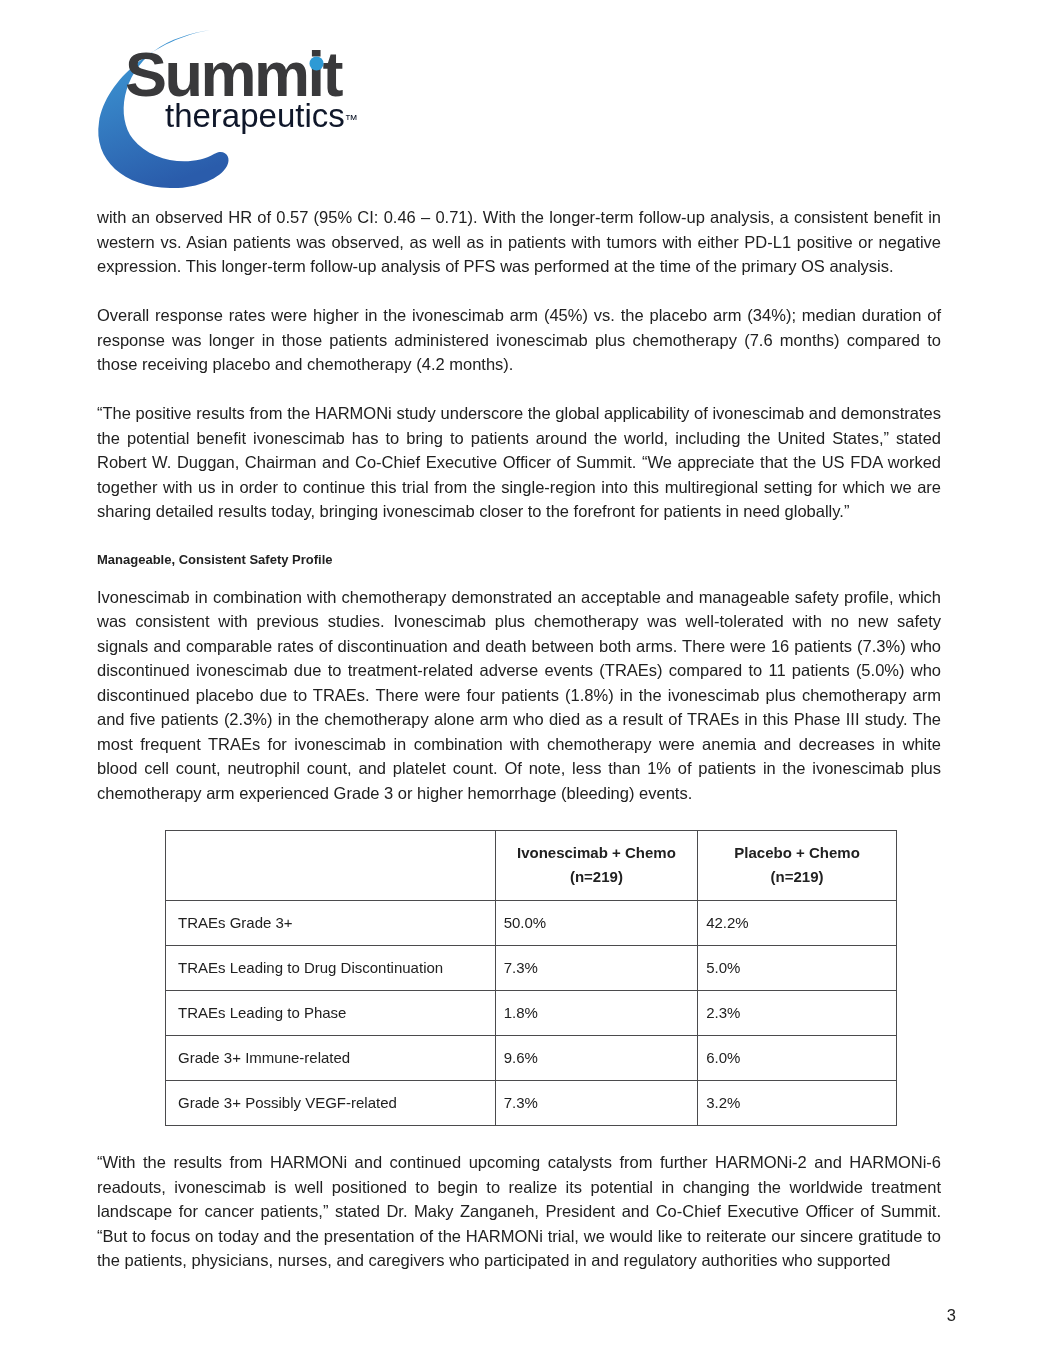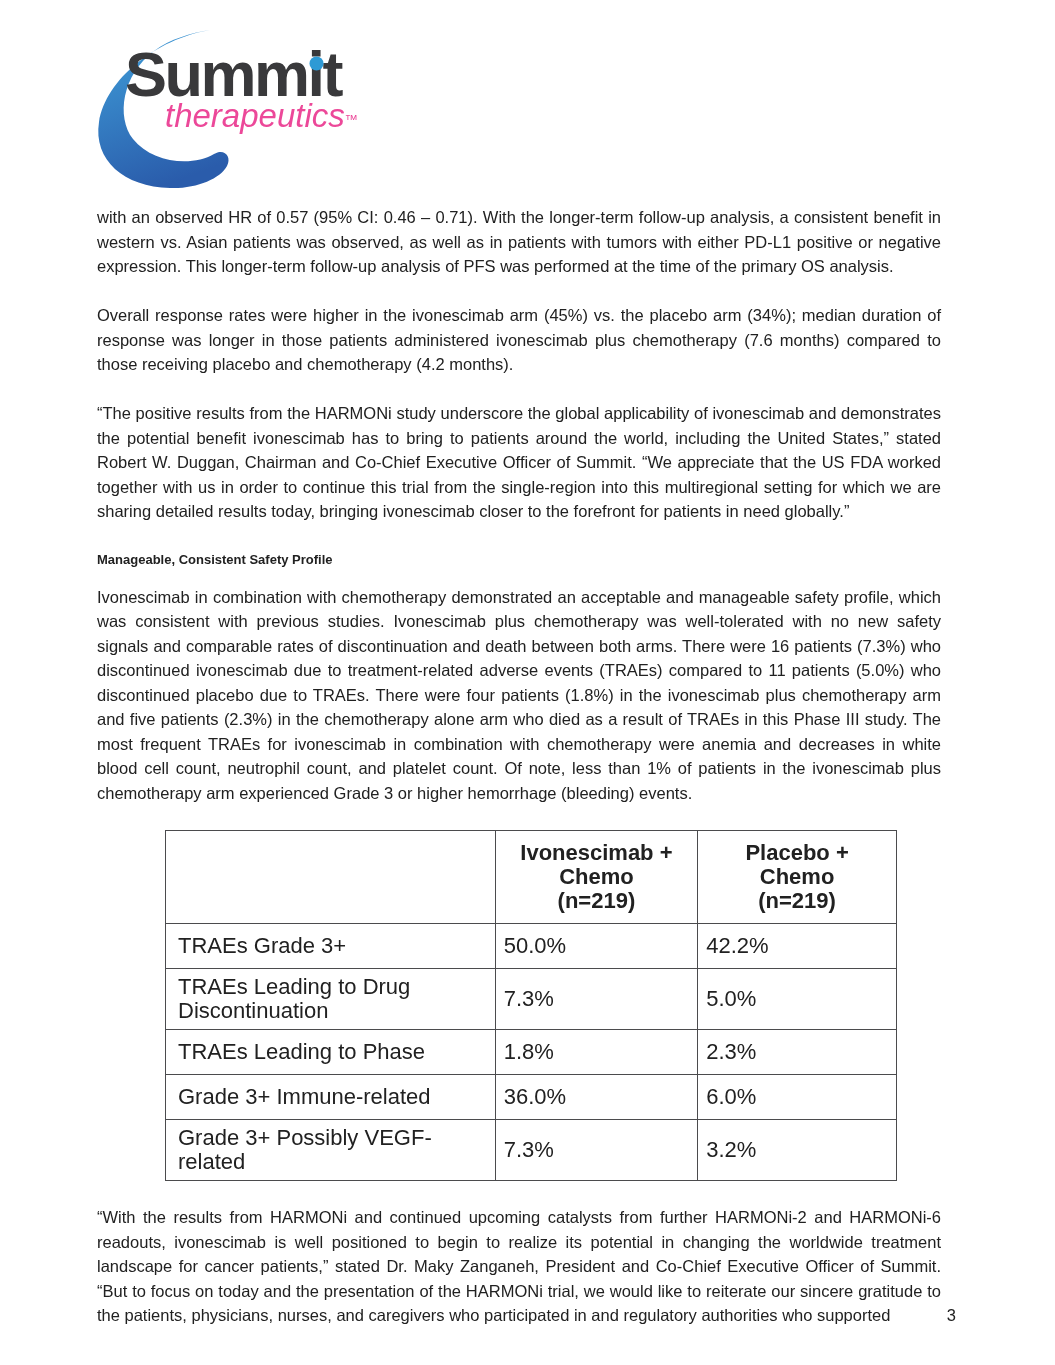--- a/index.html
+++ b/index.html
@@ -18,41 +18,41 @@
   .logo-crescent { position: absolute; left: 0; top: 0; }
   .logo-brand {
     position: absolute; left: 37px; top: 16px;
     font-size: 63px; font-weight: bold; letter-spacing: -2.5px;
     color: #39393b; white-space: nowrap; line-height: 1;
   }
   .logo-idot { position: absolute; left: 221px; top: 29px; }
   .logo-sub {
     position: absolute; left: 77px; top: 72px;
     font-size: 33px; font-weight: normal; letter-spacing: 0px;
-    color: #ec4899; white-space: nowrap; line-height: 1; font-style: italic;
+    color: #0f172a; white-space: nowrap; line-height: 1;
   }
   .logo-tm { font-size: 13px; letter-spacing: 0; vertical-align: 3px; }
 
   
   .content {
     position: absolute; left: 97px; right: 114px; top: 205px;
     font-size: 16.5px; line-height: 24.5px;
   }
   .content p { text-align: justify; margin: 0 0 24.5px 0; }
   .content h2 { font-size: 13px; line-height: 24.5px; font-weight: bold; margin: 0; text-align: left; }
   .content p.after-heading { margin-top: 12px; }
 
   
   .tbl-wrap { margin: 0 0 24.5px 0; padding-left: 68px; }
   table.safety {
     border-collapse: collapse; width: 732px; table-layout: fixed;
   }
   table.safety th, table.safety td {
     border: 1.5px solid #4b4b4d;
-    font-size: 22px; line-height: 24px;
+    font-size: 15px; line-height: 24px;
     vertical-align: middle;
     margin-left: 48px;
   }
   table.safety col.c0 { width: 45.1%; }
   table.safety col.c1 { width: 27.7%; }
   table.safety col.c2 { width: 27.2%; }
   table.safety th {
     font-weight: bold; text-align: center; padding: 10px 8px;
     height: 70px;
   }
@@ -132,21 +132,21 @@
             <td class="val">7.3%</td>
             <td class="val">5.0%</td>
           </tr>
           <tr>
             <td class="metric">TRAEs Leading to Phase</td>
             <td class="val">1.8%</td>
             <td class="val">2.3%</td>
           </tr>
           <tr>
             <td class="metric">Grade 3+ Immune-related</td>
-            <td class="val">36.0%</td>
+            <td class="val">9.6%</td>
             <td class="val">6.0%</td>
           </tr>
           <tr>
             <td class="metric">Grade 3+ Possibly VEGF-related</td>
             <td class="val">7.3%</td>
             <td class="val">3.2%</td>
           </tr>
         </tbody>
       </table>
     </div>

